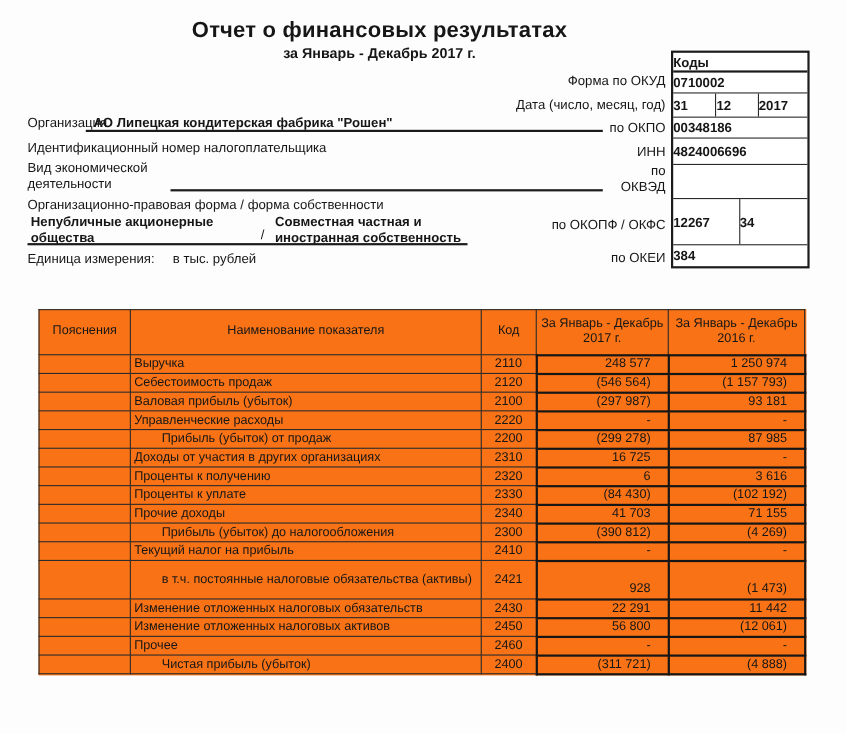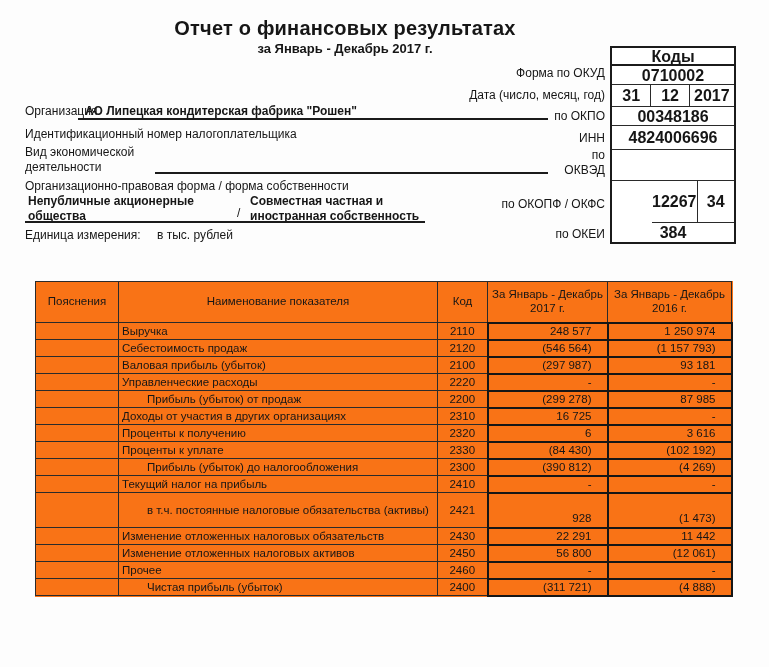--- a/index.html
+++ b/index.html
@@ -20,30 +20,30 @@
     white-space:nowrap; line-height:15px;
   }
   .llabel { position:absolute; font-size:12px; line-height:15px; }
   .pre { white-space:pre-line; }
   .bold { font-weight:bold; }
   .hline { position:absolute; height:0; border-bottom:2px solid #1b1b1b; }
 
   
   .codes { position:absolute; left:610px; top:46px; width:122px; border:2px solid #1b1b1b; background:#fff; }
   .codes div { box-sizing:border-box; }
-  .c-row { border-bottom:1px solid #2a2a2a; font-size:16px; font-weight:bold; text-align:center; }
+  .c-row { border-bottom:1px solid #2a2a2a; font-size:12px; font-weight:bold; }
   .c-header  { height:18px; line-height:18px; border-bottom:2px solid #1b1b1b; }
   .c-okud    { height:19px; line-height:19px; }
   .c-date    { height:22px; line-height:22px; display:flex; }
   .c-date span { display:block; border-right:1px solid #2a2a2a; }
   .c-date span:last-child { border-right:none; }
   .c-okpo    { height:19px; line-height:19px; }
   .c-inn     { height:24px; line-height:24px; }
   .c-okved   { height:31px; }
-  .c-okopf   { height:42px; line-height:42px; display:flex;margin-left:40px; }
+  .c-okopf   { height:42px; line-height:42px; display:flex; }
   .c-okopf span { display:block; border-right:1px solid #2a2a2a; }
   .c-okopf span:last-child { border-right:none; }
   .c-okei    { height:19px; line-height:19px; border-bottom:none; }
 
   
   .report-table {
     position:absolute; left:35px; top:281px; border-collapse:collapse;
     table-layout:fixed; background:#f97316;
   }
   .report-table th, .report-table td {
@@ -191,20 +191,27 @@
     </tr>
 
     <tr>
       <td class="notes"></td>
       <td class="name">Проценты к уплате</td>
       <td class="code">2330</td>
       <td class="val">(84 430)</td>
       <td class="val">(102 192)</td>
     </tr>
 
+    <tr>
+      <td class="notes"></td>
+      <td class="name">Прочие доходы</td>
+      <td class="code">2340</td>
+      <td class="val">41 703</td>
+      <td class="val">71 155</td>
+    </tr>
 
 
     <tr class="indent">
       <td class="notes"></td>
       <td class="name">Прибыль (убыток) до налогообложения</td>
       <td class="code">2300</td>
       <td class="val">(390 812)</td>
       <td class="val">(4 269)</td>
     </tr>
 

